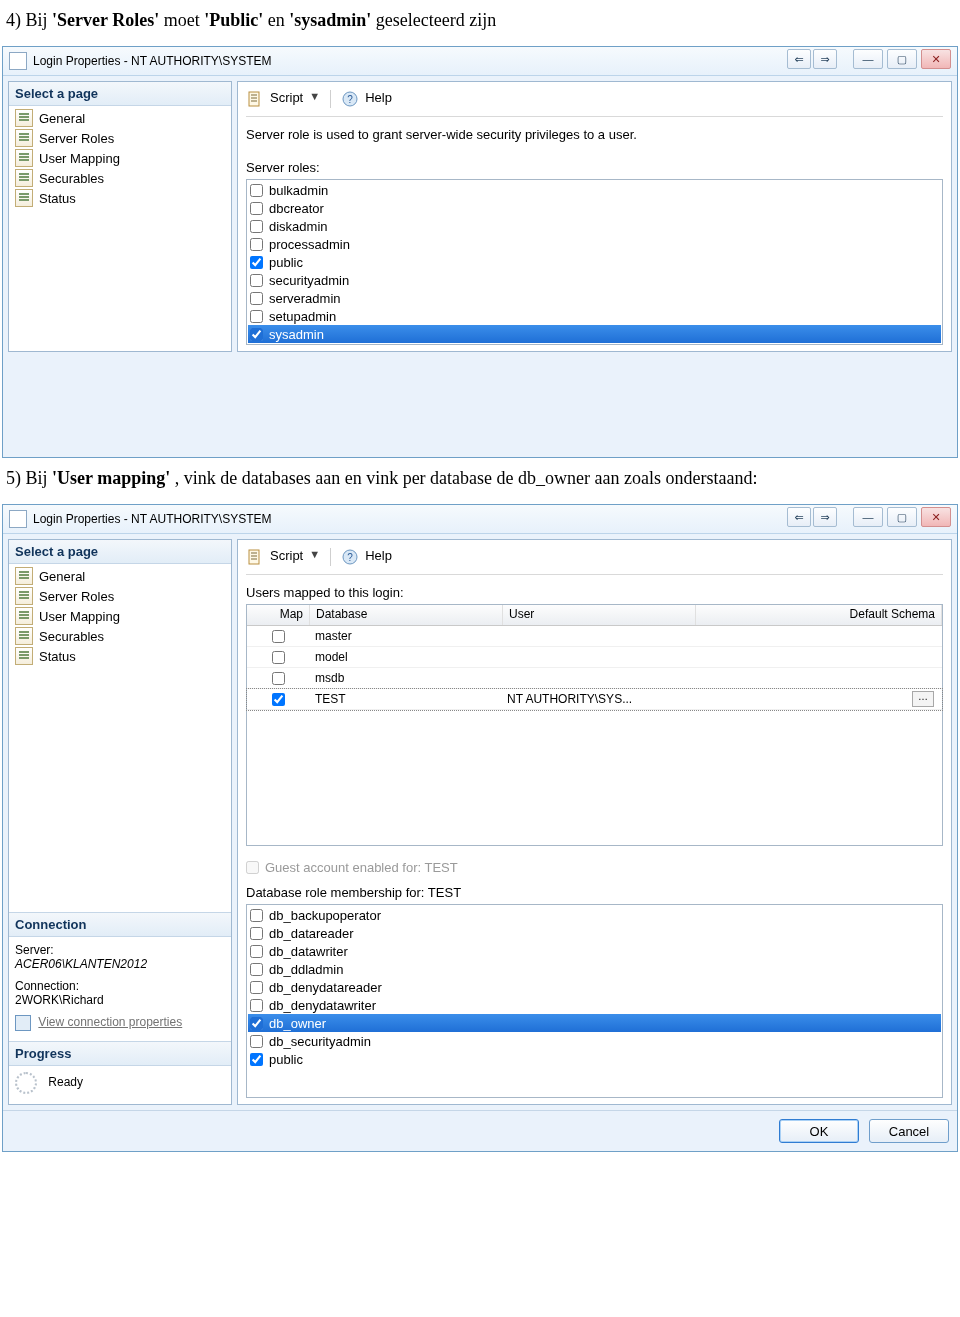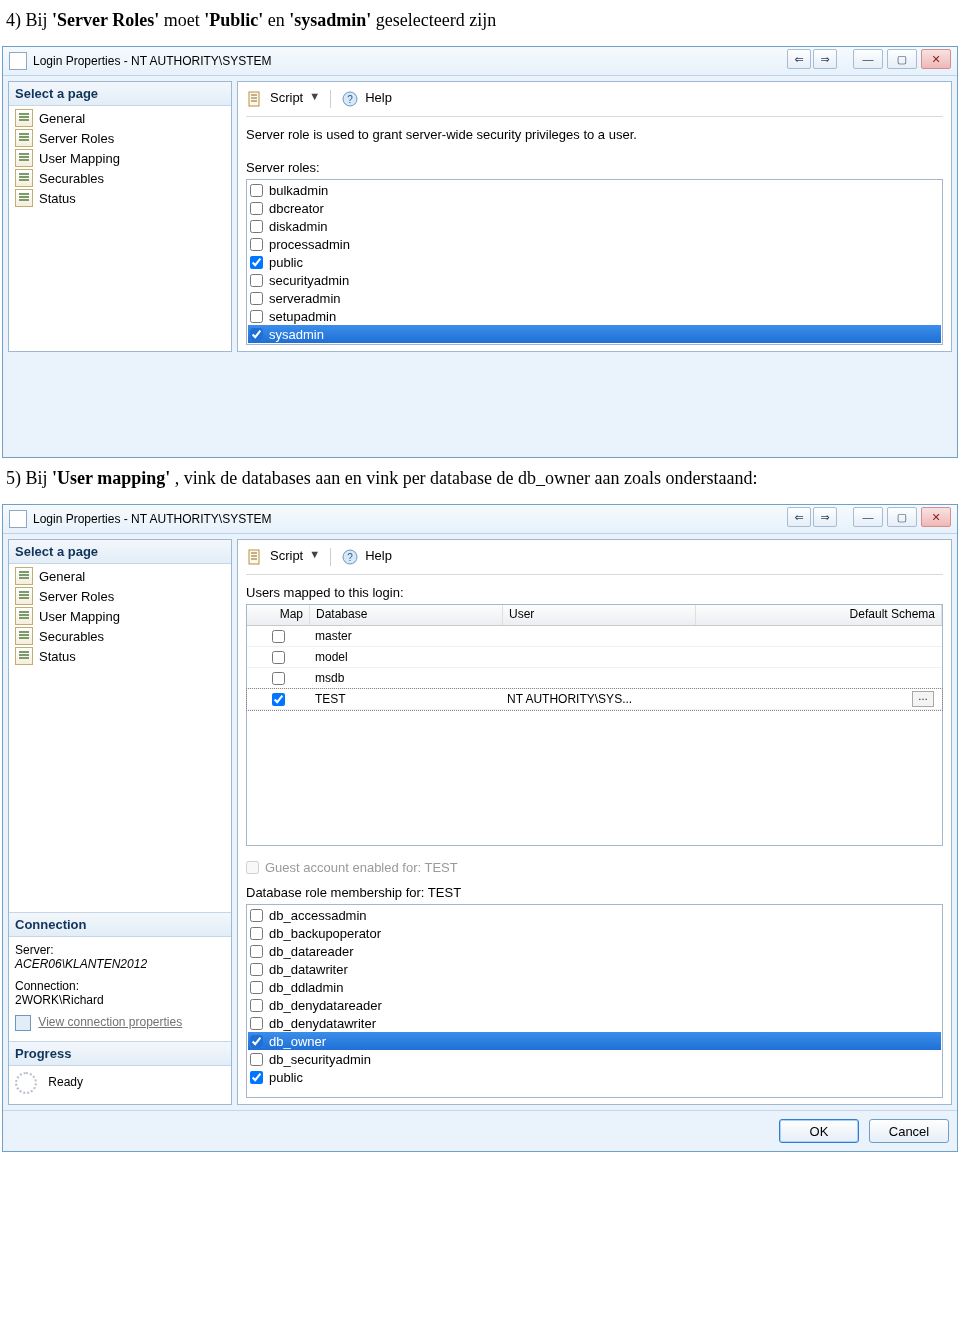--- a/index.html
+++ b/index.html
@@ -349,24 +349,20 @@
 
       <div class="guest-row">
         <input type="checkbox" disabled="" style="">
         <span>Guest account enabled for: TEST</span>
       </div>
 
       <div class="lbl">Database role membership for: TEST</div>
       <div class="role-list">
         <label class="ck-row">
             <input type="checkbox" style="">
-            <span>db_accessadmin</span>
-          </label>
-        <label class="ck-row">
-            <input type="checkbox" style="">
             <span>db_backupoperator</span>
           </label>
         <label class="ck-row">
             <input type="checkbox" style="">
             <span>db_datareader</span>
           </label>
         <label class="ck-row">
             <input type="checkbox" style="">
             <span>db_datawriter</span>
           </label>

